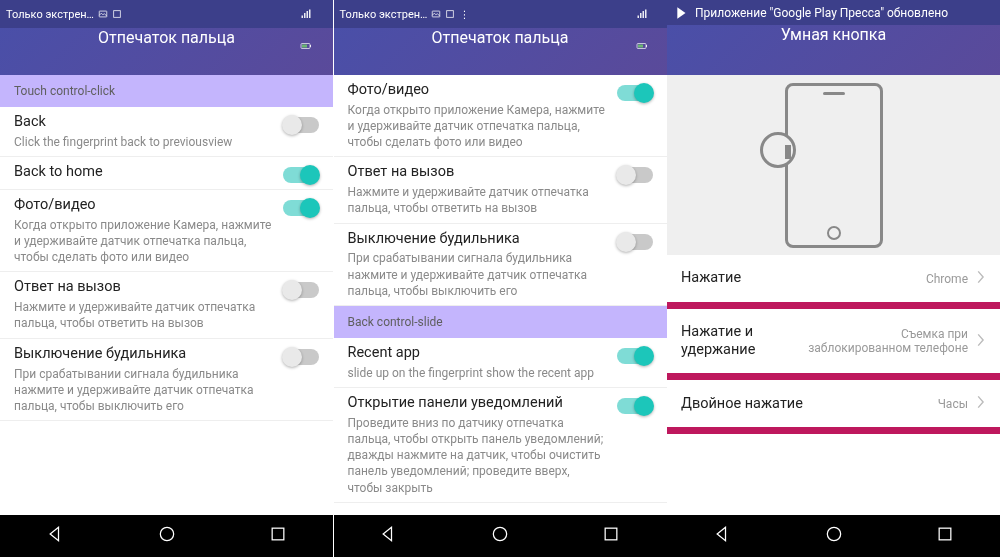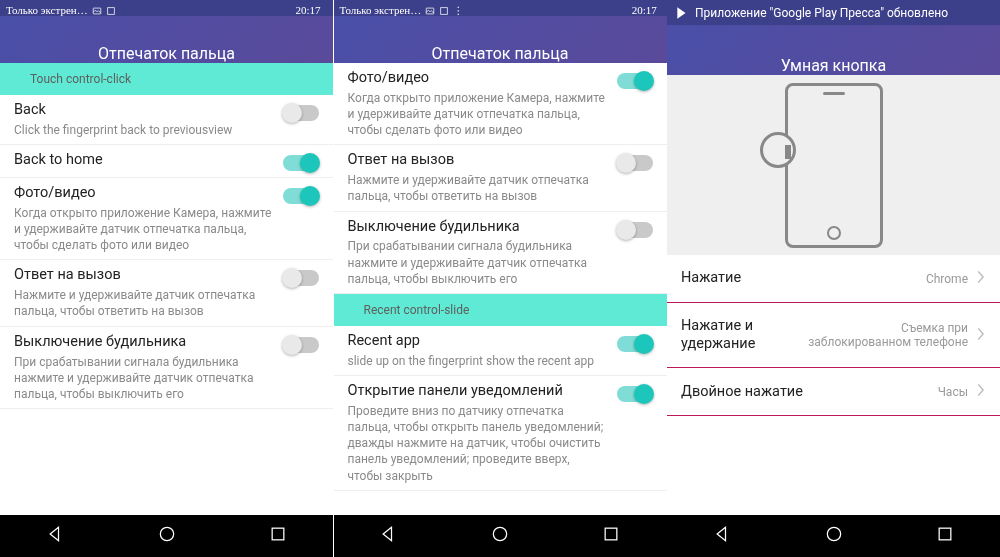--- a/index.html
+++ b/index.html
@@ -1,52 +1,52 @@
 <!DOCTYPE html>
 <html><head>
 <meta charset="utf-8">
 <style>
   * { margin: 0; padding: 0; box-sizing: border-box; }
   body { font-family: -apple-system, Roboto, Arial, sans-serif; background: #fff; width: 1000px; height: 557px; overflow: hidden; display: flex; }
   .panel { width: 333px; height: 557px; display: flex; flex-direction: column; position: relative; }
   .panel + .panel { margin-left: 0.5px; }
 
   
-  .status-bar { height: 16px; background: #3c3f8a; color: #fff; display: flex; align-items: flex-end; padding: 0 6px; font-size: 11px; gap: 4px; font-family: Liberation Serif, serif; }
+  .status-bar { height: 28px; background: #3c3f8a; color: #fff; display: flex; align-items: center; padding: 0 6px; font-size: 11px; gap: 4px; }
   .status-right { margin-left: auto; display: flex; align-items: center; gap: 20px; flex-direction: column; }
   .status-icon { width: 12px; height: 12px; fill: #fff; opacity: 0.9; }
   .status-icon-sm { width: 10px; height: 10px; }
 
   
-  .header { height: 47px; background: linear-gradient(135deg, #4a4fa8 0%, #5a4a9a 100%); color: #fff; display: flex; align-items: flex-end; justify-content: center; font-size: 16px; font-weight: 400; flex: 0 0 auto; }
+  .header { height: 47px; background: linear-gradient(135deg, #4a4fa8 0%, #5a4a9a 100%); color: #fff; display: flex; align-items: flex-start; justify-content: center; font-size: 16px; font-weight: 400; flex: 0 0 auto; }
   .header-notif { height: 25px; background: #3c3f8a; color: #fff; display: flex; align-items: center; padding: 0 8px; font-size: 12px; gap: 6px; }
   .header-notif svg { width: 14px; height: 14px; fill: #fff; }
 
   
   .content { flex: 1; overflow: hidden; background: #fff; }
-  .section-header { background: #5eead4; color: #5f5f5f; font-size: 12px; padding: 9px 30px; }
+  .section-header { background: #c4b5fd; color: #5f5f5f; font-size: 12px; padding: 9px 14px; }
   .row { display: flex; align-items: flex-start; padding: 6px 14px; border-bottom: 1px solid #eee; background: #fff; }
   .row-text { flex: 1; padding-right: 10px; }
   .row-title { font-size: 14.5px; color: #222; line-height: 1.3; }
   .row-sub { font-size: 12px; color: #8a8a8a; line-height: 1.35; margin-top: 2px; }
   .toggle { width: 36px; height: 16px; border-radius: 10px; position: relative; flex: 0 0 auto; margin-top: 4px; }
   .toggle::after { content: ""; position: absolute; width: 20px; height: 20px; border-radius: 50%; background: #fff; top: -2px; box-shadow: 0 1px 3px rgba(0,0,0,0.3); }
   .toggle.off { background: #c9c9c9; }
   .toggle.off::after { left: -1px; background: #e9e9e9; }
   .toggle.on { background: #7fdcd6; }
   .toggle.on::after { right: -1px; background: #1cc6ba; }
 
   
   .illus { height: 180px; background: #efefef; display: flex; align-items: center; justify-content: center; }
   .phone { width: 98px; height: 165px; border: 3px solid #888; border-radius: 8px; position: relative; background: #efefef; }
   .phone::before { content:""; position: absolute; top: 6px; left: 50%; transform: translateX(-50%); width: 22px; height: 3px; background: #888; border-radius: 2px; }
   .phone::after { content:""; position: absolute; bottom: 5px; left: 50%; transform: translateX(-50%); width: 10px; height: 10px; border: 2px solid #888; border-radius: 50%; }
   .lens { position: absolute; left: -28px; top: 46px; width: 36px; height: 36px; border: 3px solid #888; border-radius: 50%; background: #efefef; }
   .lens::after { content:""; position:absolute; right: 2px; top: 10px; width:6px; height:14px; background:#888; }
-  .nav-row { display: flex; align-items: center; padding: 14px 14px; border-bottom: 1px solid #be185d; }
+  .nav-row { display: flex; align-items: center; padding: 14px 14px; border-bottom: 7px solid #be185d; }
   .nav-label { font-size: 14.5px; color: #222; flex: 1; line-height: 1.25; }
   .nav-value { font-size: 12px; color: #9a9a9a; text-align: right; max-width: 170px; }
   .chev { margin-left: 8px; }
   .chev svg { width: 10px; height: 14px; stroke: #bbb; fill: none; stroke-width: 2; }
 
   
   .navbar { height: 42px; background: #000; display: flex; align-items: center; justify-content: space-around; }
   .navbar svg { width: 20px; height: 20px; stroke: #fff; fill: none; stroke-width: 1.5; }
 </style>
 </head>
@@ -176,21 +176,21 @@
     </div>
     <div class="toggle off"></div>
       </div>
       <div class="row">
         <div class="row-text">
       <div class="row-title">Выключение будильника</div>
       <div class="row-sub">При срабатывании сигнала будильника нажмите и удерживайте датчик отпечатка пальца, чтобы выключить его</div>
     </div>
     <div class="toggle off"></div>
       </div>
-      <div class="section-header">Recent control-slide</div>
+      <div class="section-header">Back control-slide</div>
       <div class="row">
         <div class="row-text">
       <div class="row-title">Recent app</div>
       <div class="row-sub">slide up on the fingerprint show the recent app</div>
     </div>
     <div class="toggle on"></div>
       </div>
       <div class="row">
         <div class="row-text">
       <div class="row-title">Открытие панели уведомлений</div>

